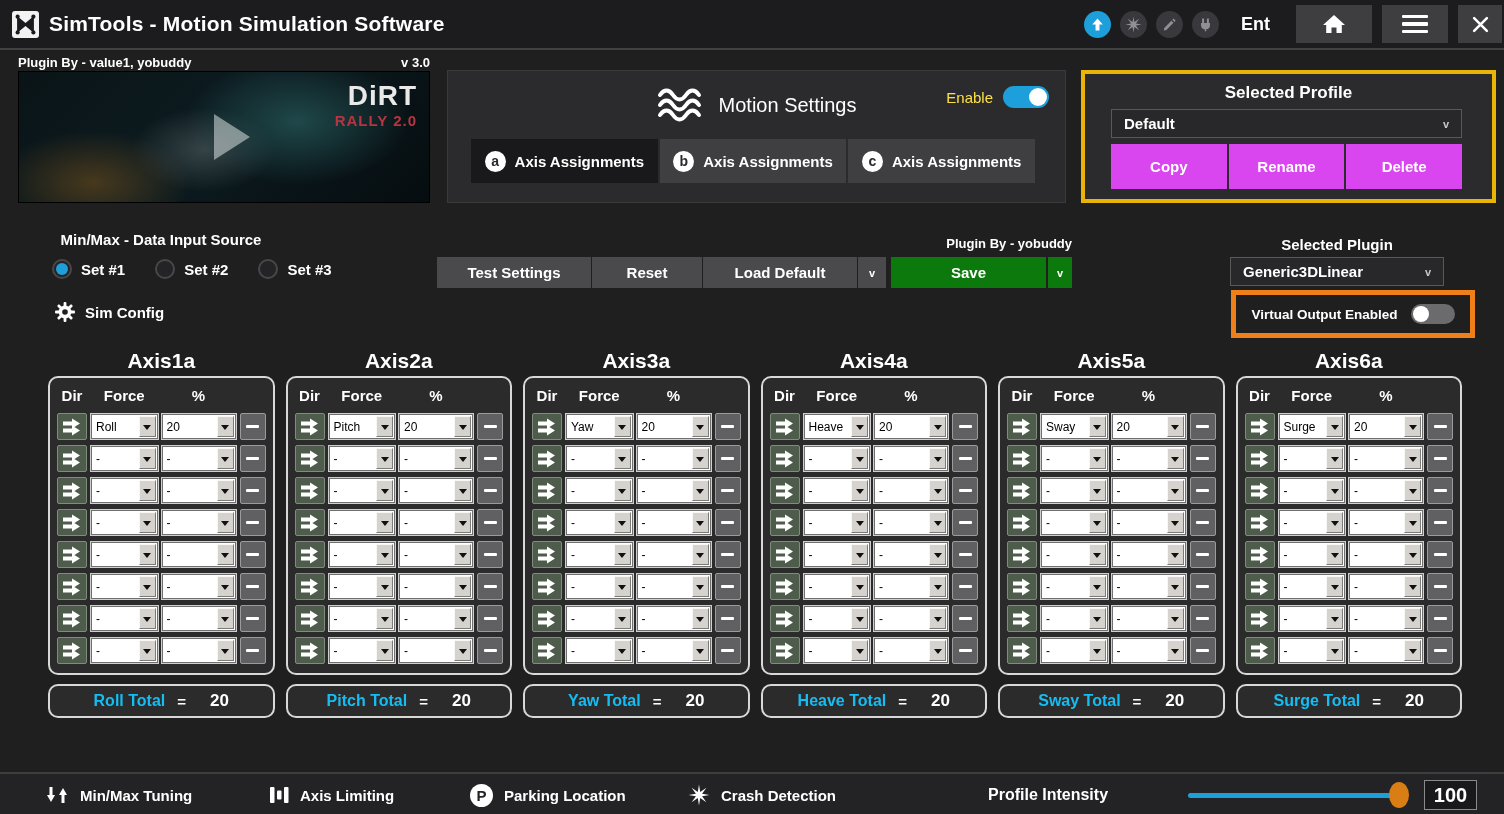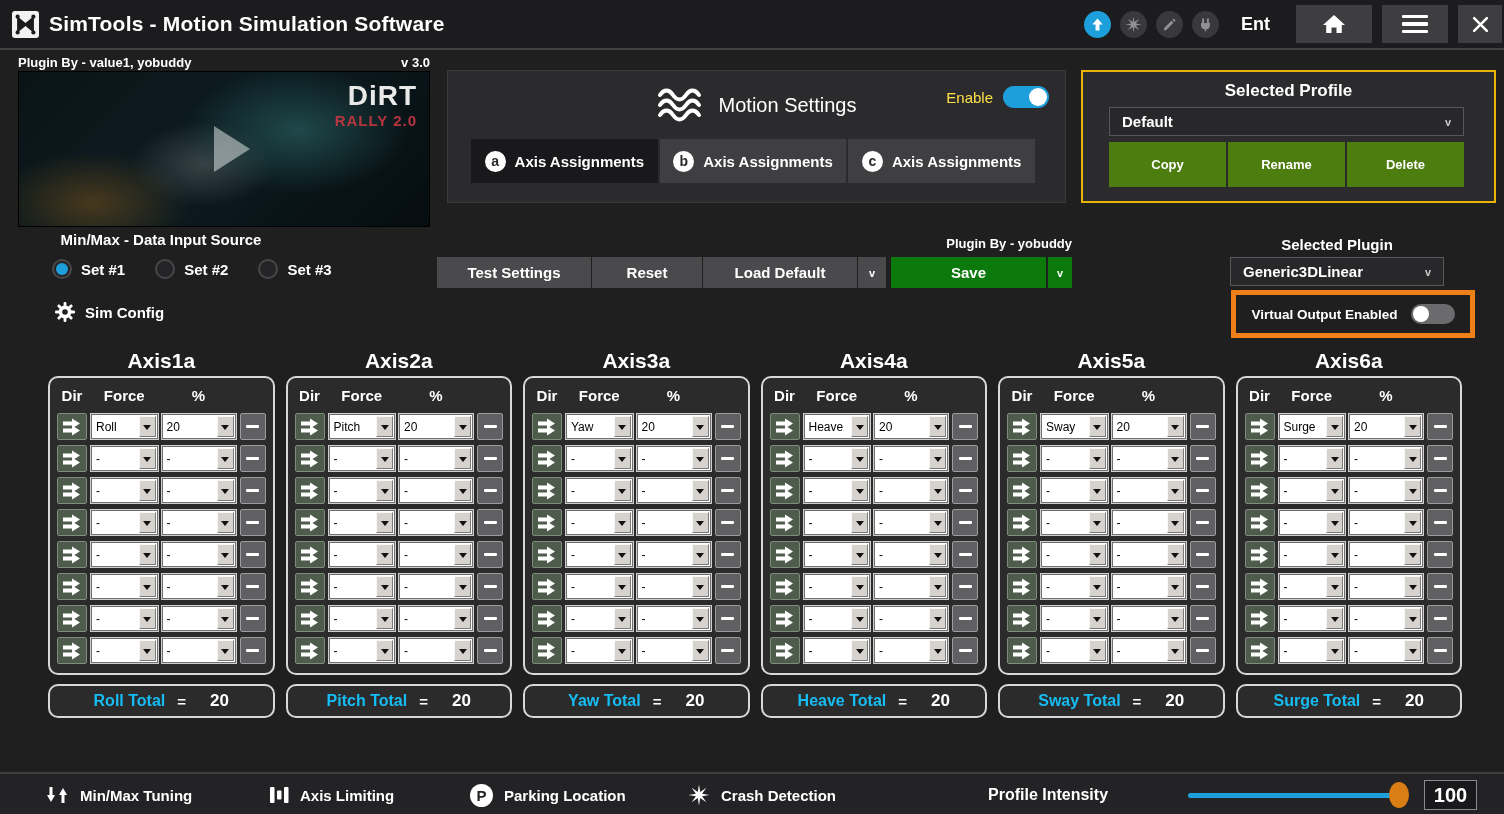--- a/index.html
+++ b/index.html
@@ -18,21 +18,21 @@
   .circle-ic{width:27px;height:27px;border-radius:50%;background:#39393d;display:flex;align-items:center;justify-content:center;margin-left:9px;}
   .circle-ic.blue{background:#1d9fdb;}
   .ent{color:#fff;font-weight:bold;font-size:18px;margin:0 16px 0 22px;}
   .win-btn{height:38px;background:#3e3e41;border:none;display:flex;align-items:center;justify-content:center;margin-left:10px;cursor:pointer;}
   .win-home{width:76px;} .win-menu{width:66px;} .win-close{width:44px;margin-right:2px;}
   .menu-glyph{display:flex;flex-direction:column;gap:4px;}
   .menu-glyph i{display:block;width:26px;height:3.5px;background:#fff;border-radius:1px;}
 
   
   .plugin-line{position:absolute;left:18px;top:55px;width:412px;display:flex;justify-content:space-between;color:#fff;font-weight:bold;font-size:13px;}
-  .game-img{position:absolute;left:18px;top:71px;width:412px;height:156px;border:1px solid #000;
+  .game-img{position:absolute;left:18px;top:71px;width:412px;height:132px;border:1px solid #000;
     background:
       radial-gradient(ellipse 160px 90px at 68% 38%, rgba(45,105,105,.6), transparent 70%),
       radial-gradient(ellipse 150px 80px at 18% 85%, rgba(120,82,28,.55), transparent 65%),
       radial-gradient(ellipse 120px 70px at 45% 60%, rgba(160,170,170,.28), transparent 60%),
       linear-gradient(135deg,#0a1417,#0c1b20 45%,#060d10);}
   .dirt-logo{position:absolute;top:10px;right:12px;text-align:right;line-height:1;}
   .dirt-1{color:#e9e9e9;font-weight:bold;font-size:28px;letter-spacing:1px;}
   .dirt-2{color:#b63540;font-weight:bold;font-size:15px;letter-spacing:1px;margin-top:3px;}
   .play-tri{position:absolute;left:52%;top:50%;transform:translate(-50%,-50%);width:0;height:0;
     border-left:36px solid rgba(235,240,240,.5);border-top:23px solid transparent;border-bottom:23px solid transparent;}
@@ -46,27 +46,27 @@
   .toggle{position:relative;width:46px;height:22px;border-radius:11px;cursor:pointer;}
   .toggle.on{background:#1d9fdb;} .toggle.off{background:#6b6b6e;}
   .toggle .knob{position:absolute;top:2px;width:18px;height:18px;border-radius:50%;background:#fff;}
   .toggle.on .knob{right:2px;} .toggle.off .knob{left:2px;}
   .tabs{position:absolute;left:23px;right:30px;bottom:19px;height:44px;display:flex;gap:2px;}
   .tab{flex:1;display:flex;align-items:center;justify-content:center;gap:9px;background:#3f3f42;color:#fff;font-weight:bold;font-size:15px;cursor:pointer;}
   .tab.active{background:#19191b;}
   .tab-circle{width:21px;height:21px;border-radius:50%;background:#fff;color:#29292b;font-weight:bold;font-size:14px;display:flex;align-items:center;justify-content:center;}
 
   
-  .profile-panel{position:absolute;left:1081px;top:70px;width:415px;height:133px;background:#2b2b2d;border:2px solid #eab308;}
+  .profile-panel{position:absolute;left:1081px;top:70px;width:415px;height:133px;background:#2b2b2d;border:4px solid #eab308;}
   .pp-title{position:absolute;top:9px;left:0;right:0;text-align:center;color:#fff;font-weight:bold;font-size:17px;}
   .dk-select{background:#28282a;border:1px solid #58585a;color:#fff;font-weight:bold;font-size:15px;display:flex;align-items:center;justify-content:space-between;padding:0 12px;cursor:pointer;}
   .dk-select .v{font-size:11px;color:#c9c9c9;font-weight:bold;}
   .pp-select{position:absolute;left:26px;right:30px;top:35px;height:29px;}
   .profile-btns{position:absolute;left:26px;right:30px;top:70px;height:45px;display:flex;gap:2px;}
-  .pbtn{flex:1;background:#4d7c0f;color:#fff;font-weight:bold;font-size:13px;border:none;cursor:pointer;}
+  .pbtn{flex:1;background:#d946ef;color:#fff;font-weight:bold;font-size:15px;border:none;cursor:pointer;}
 
   
   .ds-title{position:absolute;left:28px;top:231px;width:266px;text-align:center;color:#fff;font-weight:bold;font-size:15px;}
   .ds-radios{position:absolute;left:52px;top:259px;display:flex;gap:30px;align-items:center;}
   .radio-item{display:flex;align-items:center;gap:9px;color:#fff;font-weight:bold;font-size:15px;cursor:pointer;}
   .radio{width:20px;height:20px;border-radius:50%;background:#242426;border:2px solid #48484b;display:flex;align-items:center;justify-content:center;}
   .radio .dot{width:12px;height:12px;border-radius:50%;background:transparent;}
   .radio.sel .dot{background:#1d9fdb;}
   .sim-config{position:absolute;left:55px;top:302px;display:flex;align-items:center;gap:10px;color:#fff;font-weight:bold;font-size:15px;cursor:pointer;}
 

